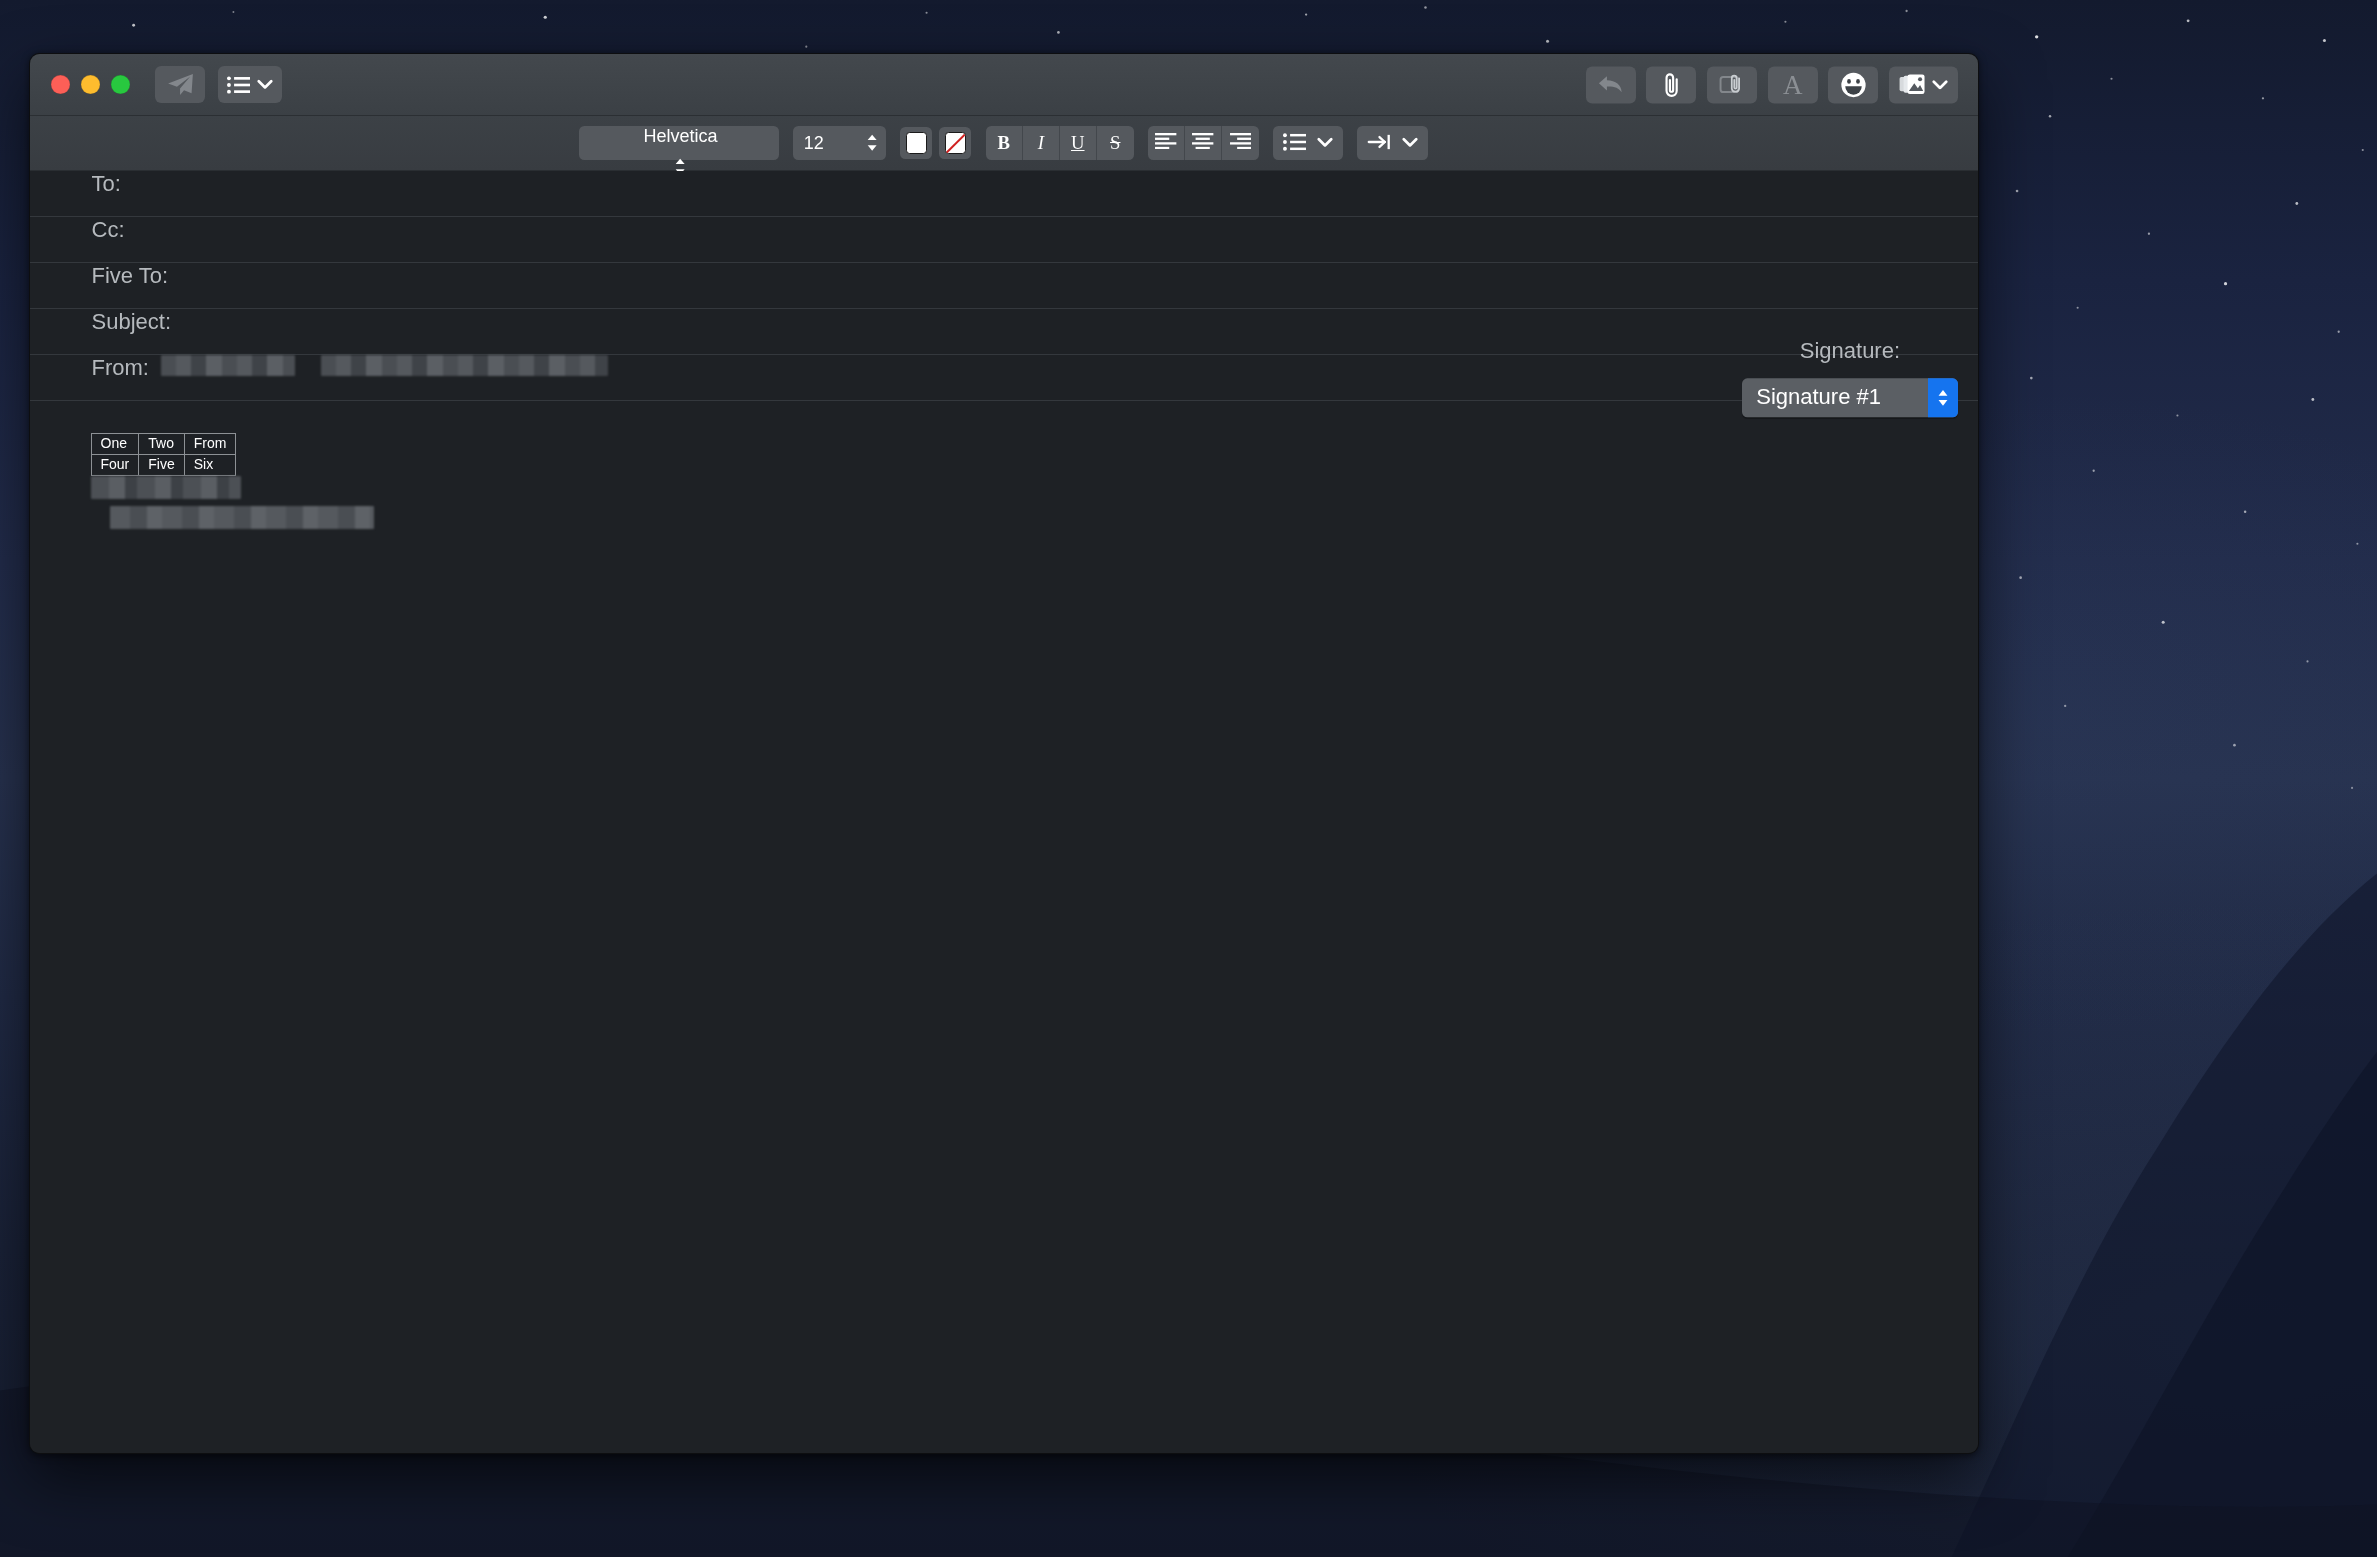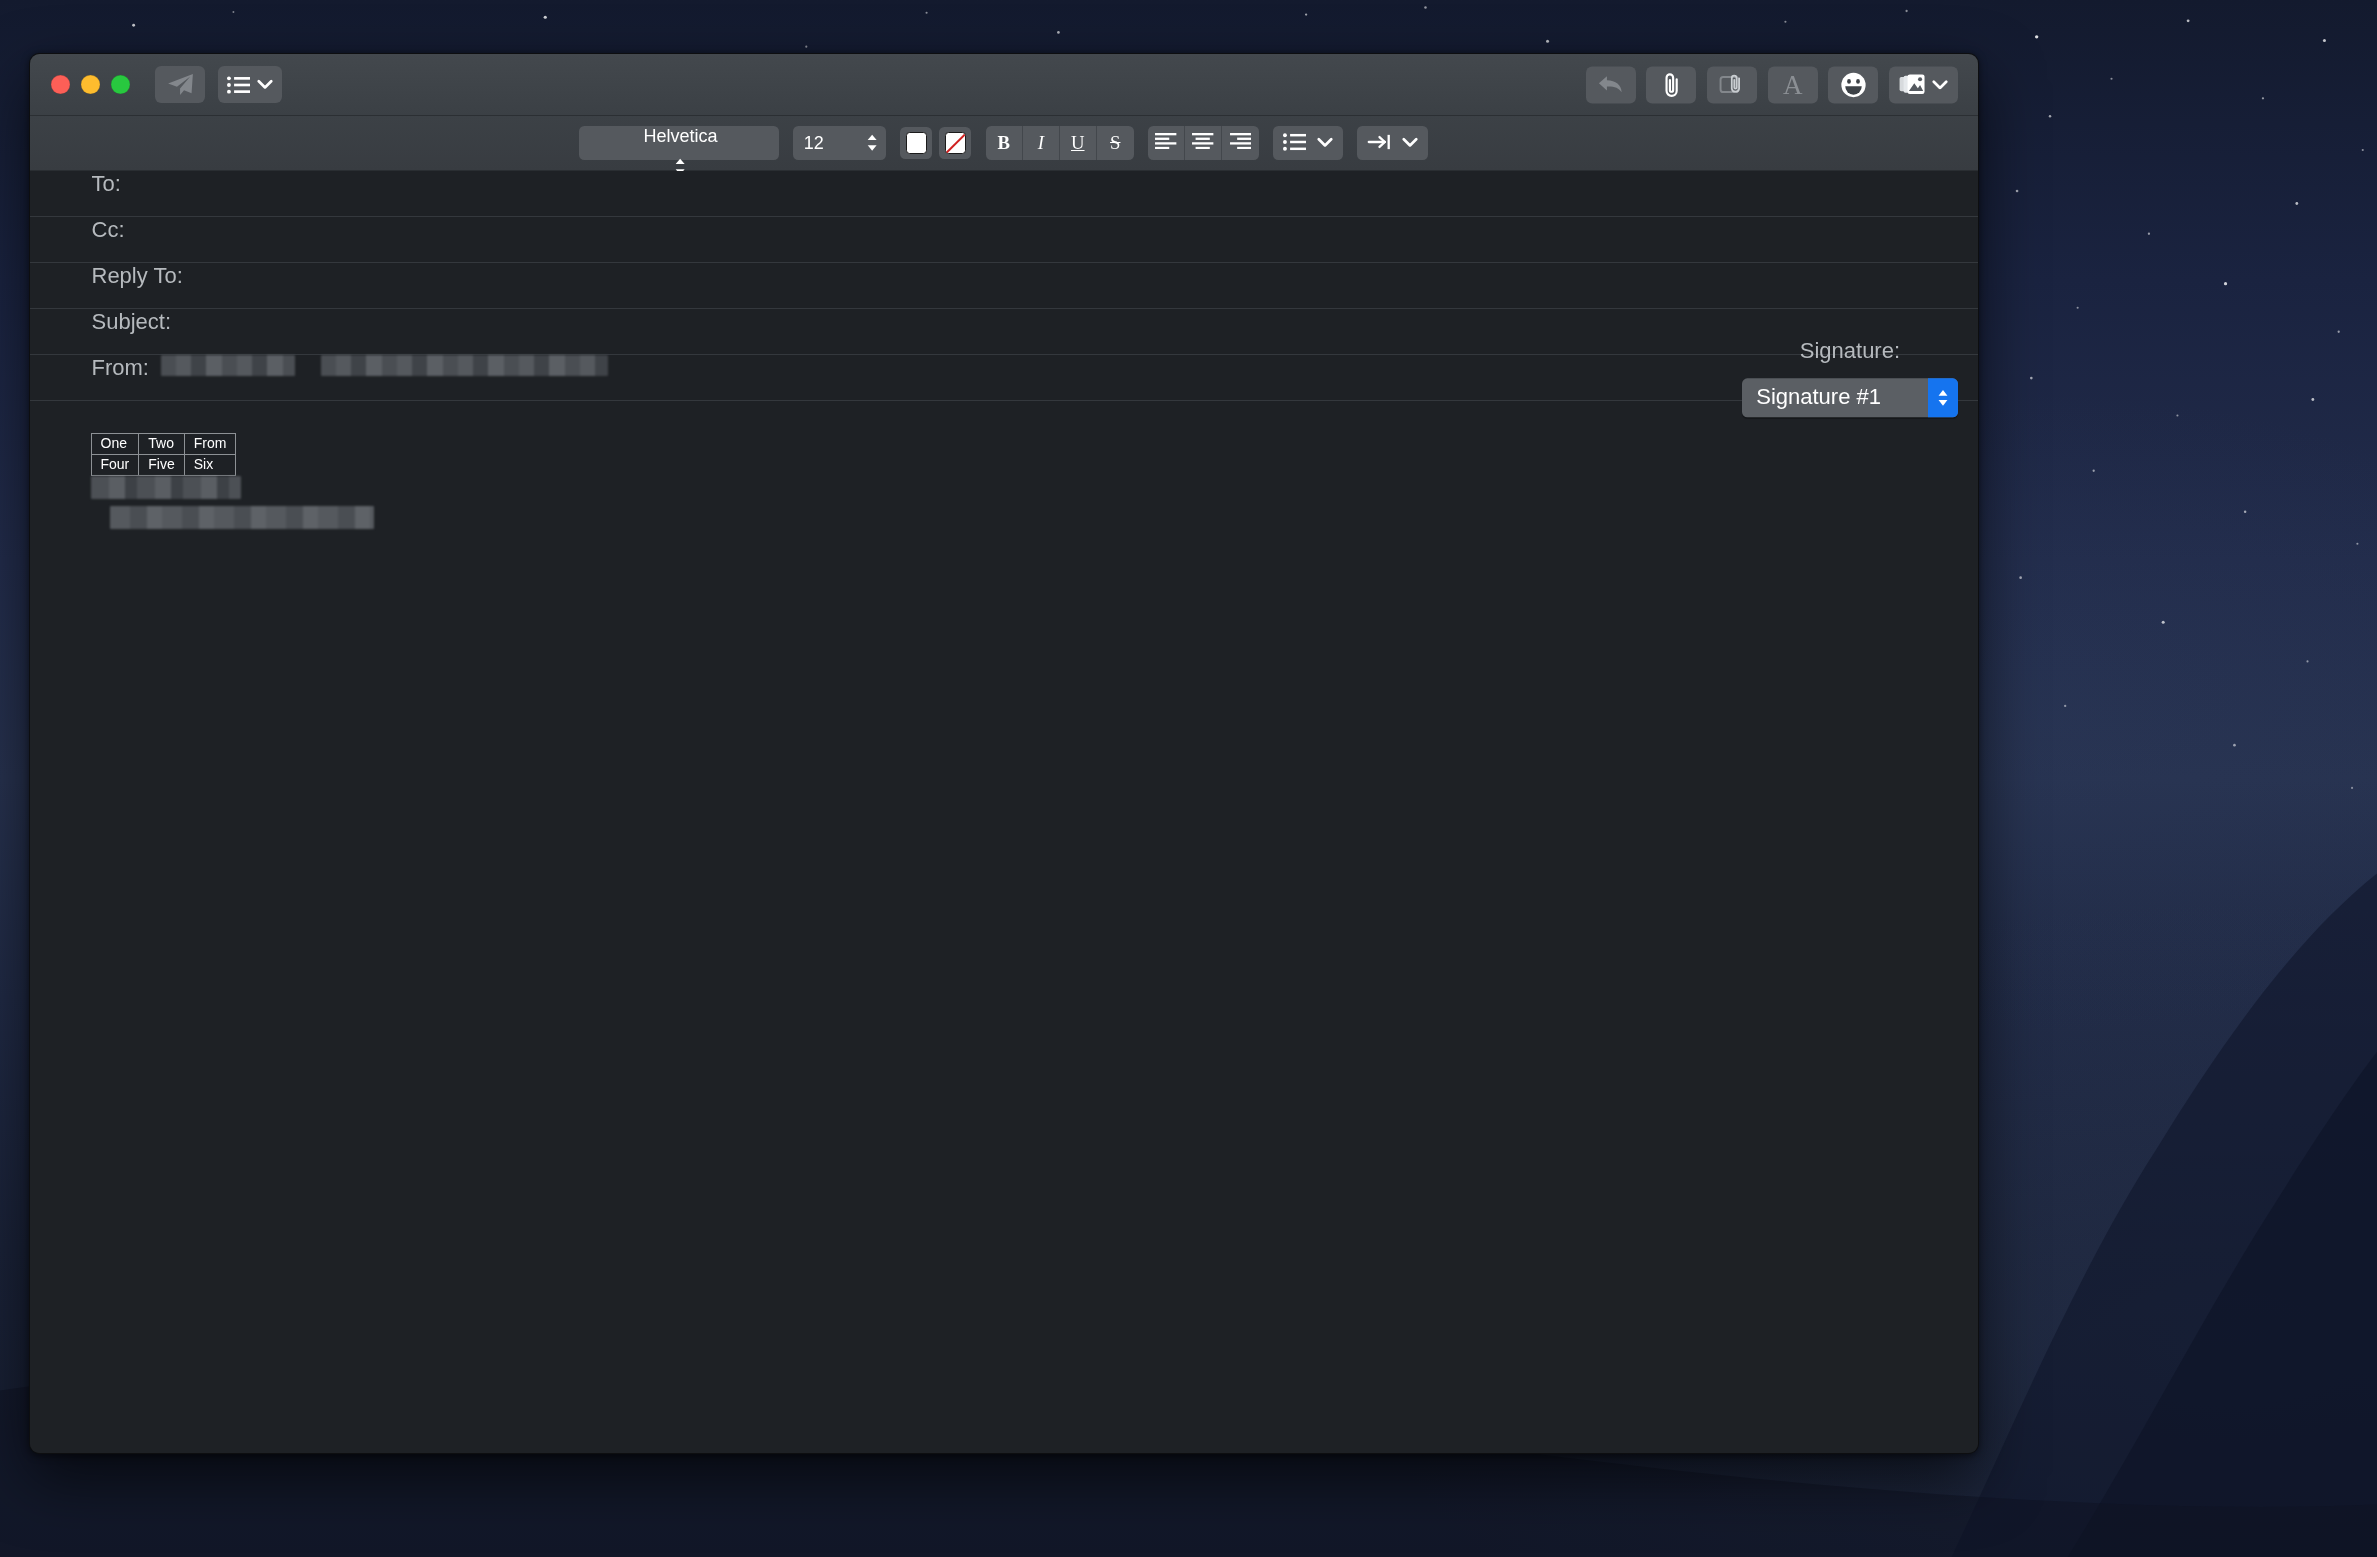--- a/index.html
+++ b/index.html
@@ -565,21 +565,21 @@
         <span class="hvalue"></span>
       </div>
 
       <div class="hrow">
         <span class="hlabel">Cc:</span>
         <span class="hvalue"></span>
       </div>
 
 
       <div class="hrow">
-        <span class="hlabel">Reply To:</span>
+        <span class="hlabel">Five To:</span>
         <span class="hvalue"></span>
       </div>
 
       <div class="hrow">
         <span class="hlabel">Subject:</span>
         <span class="hvalue"></span>
       </div>
 
       <div class="hrow">
         <span class="hlabel">From:</span>

